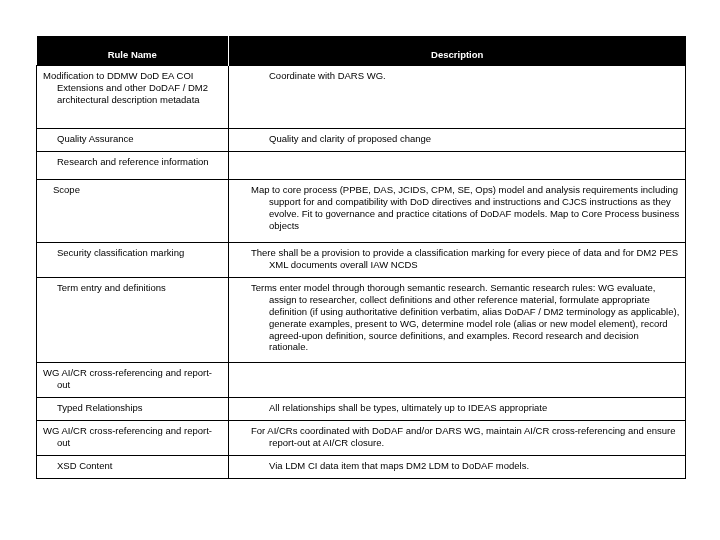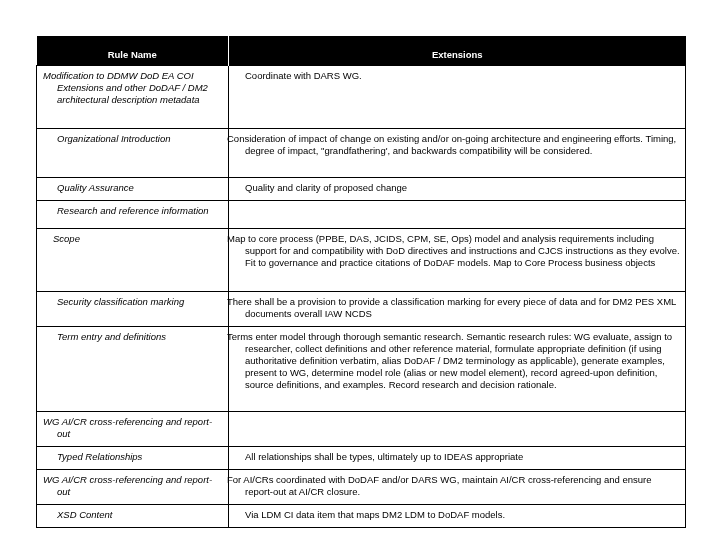--- a/index.html
+++ b/index.html
@@ -62,56 +62,51 @@
     vertical-align: top;
     padding: 4px 5px 4px 6px;
     line-height: 1.25;
   }
   .rules-table tbody tr:first-child td {
     border-top: 1px solid #000000;
   }
   .rules-table tbody td.cell-rule {
     text-indent: -14px;
     padding-left: 20px;
-    font-style: italic;
   }
   .rules-table tbody td.cell-desc {
     text-indent: -18px;
-    padding-left: 16px;
+    padding-left: 40px;
     margin-left: 28px;
   }
   .rules-table tbody td.flat {
     text-indent: 0;
   }
 </style>
 </head>
 <body>
 
 <div id="page">
 
 
   <table class="rules-table">
     <colgroup>
       <col class="col-rule">
       <col class="col-desc">
     </colgroup>
     <thead>
       <tr>
         <th class="th-rule">Rule Name</th>
-        <th class="th-desc">Extensions</th>
+        <th class="th-desc">Description</th>
       </tr>
     </thead>
     <tbody id="table-body">
         <tr>
           <td class="cell-rule" style="height: 54px;">Modification to DDMW DoD EA COI Extensions and other DoDAF / DM2 architectural description metadata</td>
           <td class="cell-desc flat">Coordinate with DARS WG.</td>
-        </tr>
-        <tr>
-          <td class="cell-rule flat" style="height: 40px;">Organizational Introduction</td>
-          <td class="cell-desc">Consideration of impact of change on existing and/or on-going architecture and engineering efforts.  Timing, degree of impact, "grandfathering', and backwards compatibility will be considered.</td>
         </tr>
         <tr>
           <td class="cell-rule flat" style="height: 14px;">Quality Assurance</td>
           <td class="cell-desc flat">Quality and clarity of proposed change</td>
         </tr>
         <tr>
           <td class="cell-rule flat" style="height: 19px;">Research and reference information</td>
           <td class="cell-desc flat"></td>
         </tr>
         <tr>

